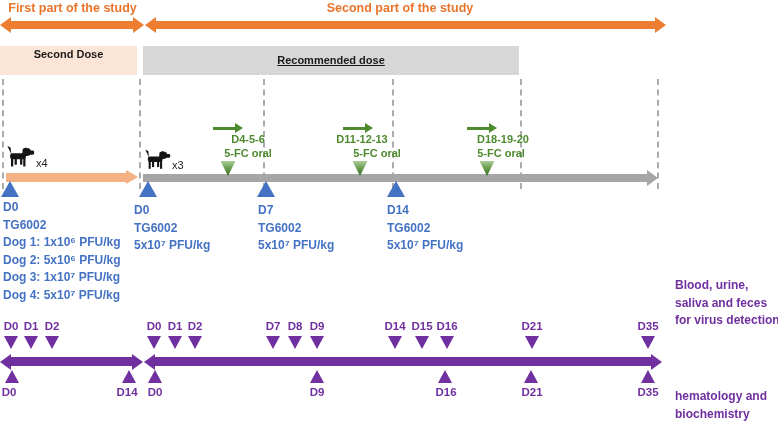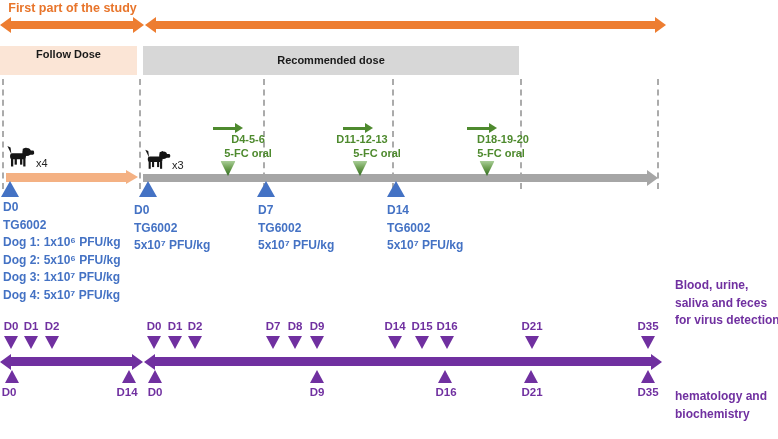--- a/index.html
+++ b/index.html
@@ -10,21 +10,21 @@
   .otitle{position:absolute;color:#E8752B;font-size:12.5px;text-align:center;white-space:nowrap;}
   .obar{position:absolute;height:8px;background:#ED7D31;top:21px;}
   .ah{position:absolute;width:0;height:0;border-top:8px solid transparent;border-bottom:8px solid transparent;top:-4px;}
   .ah-l{left:-11px;border-right:11px solid #ED7D31;}
   .ah-r{right:-11px;border-left:11px solid #ED7D31;}
 
   
   .pbox{position:absolute;top:46px;height:29px;font-size:11px;text-align:center;}
   .peach{background:#FBE5D6;}
   .graybox{background:#D7D7D7;}
-  .pbox .one{line-height:29px;}
+  .pbox .one{line-height:29px;text-decoration:underline;}
   .pbox .two{line-height:13px;padding-top:2px;}
 
   
   .dash{position:absolute;top:79px;height:110px;width:0;border-left:2px dashed #ABABAB;}
 
   
   .salmonbar{position:absolute;height:9px;background:#F4B183;top:173px;}
   .sh-r{position:absolute;right:-12px;top:-3px;width:0;height:0;border-top:7.5px solid transparent;border-bottom:7.5px solid transparent;border-left:12px solid #F4B183;}
   .graybar{position:absolute;height:8px;background:#A6A6A6;top:174px;}
   .gh-r{position:absolute;right:-11px;top:-4px;width:0;height:0;border-top:8px solid transparent;border-bottom:8px solid transparent;border-left:11px solid #A6A6A6;}
@@ -60,33 +60,34 @@
   .pah-l{left:-11px;border-right:11px solid #7030A0;}
   .pah-r{right:-11px;border-left:11px solid #7030A0;}
   .pnote{position:absolute;left:675px;color:#7030A0;font-size:12px;line-height:17.5px;white-space:nowrap;}
 </style>
 </head>
 <body>
 
 <div class="fig">
 
   <div class="otitle" style="left:0px;top:1px;width:145px">First part of the study</div>
+  <div class="otitle" style="left:276px;top:1px;width:248px">Second part of the study</div>
 
   <div class="obar" style="left:11px;width:122px">
     <div class="ah ah-l"></div>
     <div class="ah ah-r"></div>
   </div>
   <div class="obar" style="left:156px;width:499px">
     <div class="ah ah-l"></div>
     <div class="ah ah-r"></div>
   </div>
 
   <div class="pbox peach" style="left:0px;width:137px">
     <div class="two">
-      <div>Follow Dose</div>
+      <div>Second Dose</div>
     </div>
   </div>
   <div class="pbox graybox" style="left:143px;width:376px">
     <div class="one">Recommended dose</div>
   </div>
 
   <div class="dash" style="left:2px"></div>
   <div class="dash" style="left:139px"></div>
   <div class="dash" style="left:263px"></div>
   <div class="dash" style="left:392px"></div>

